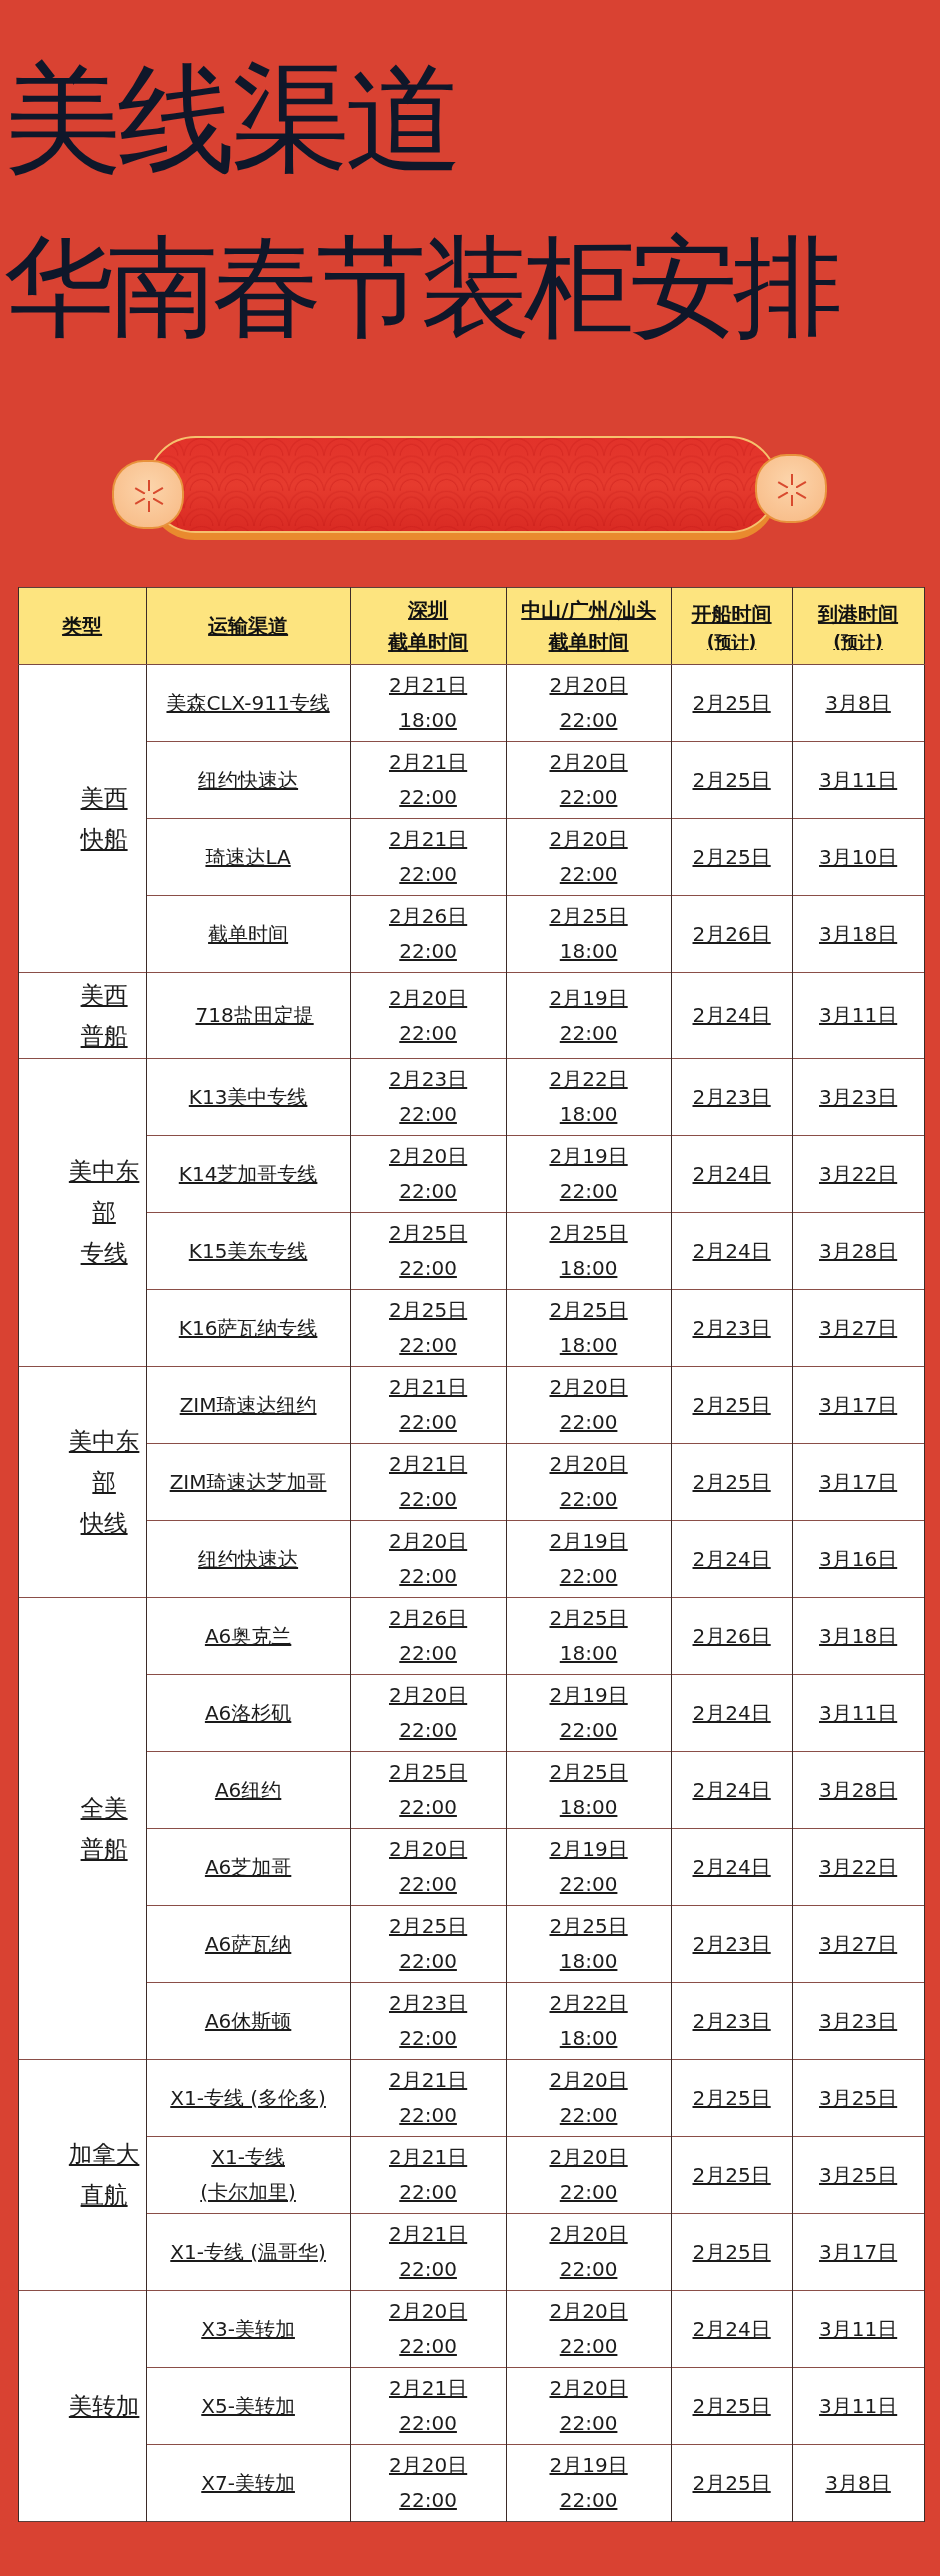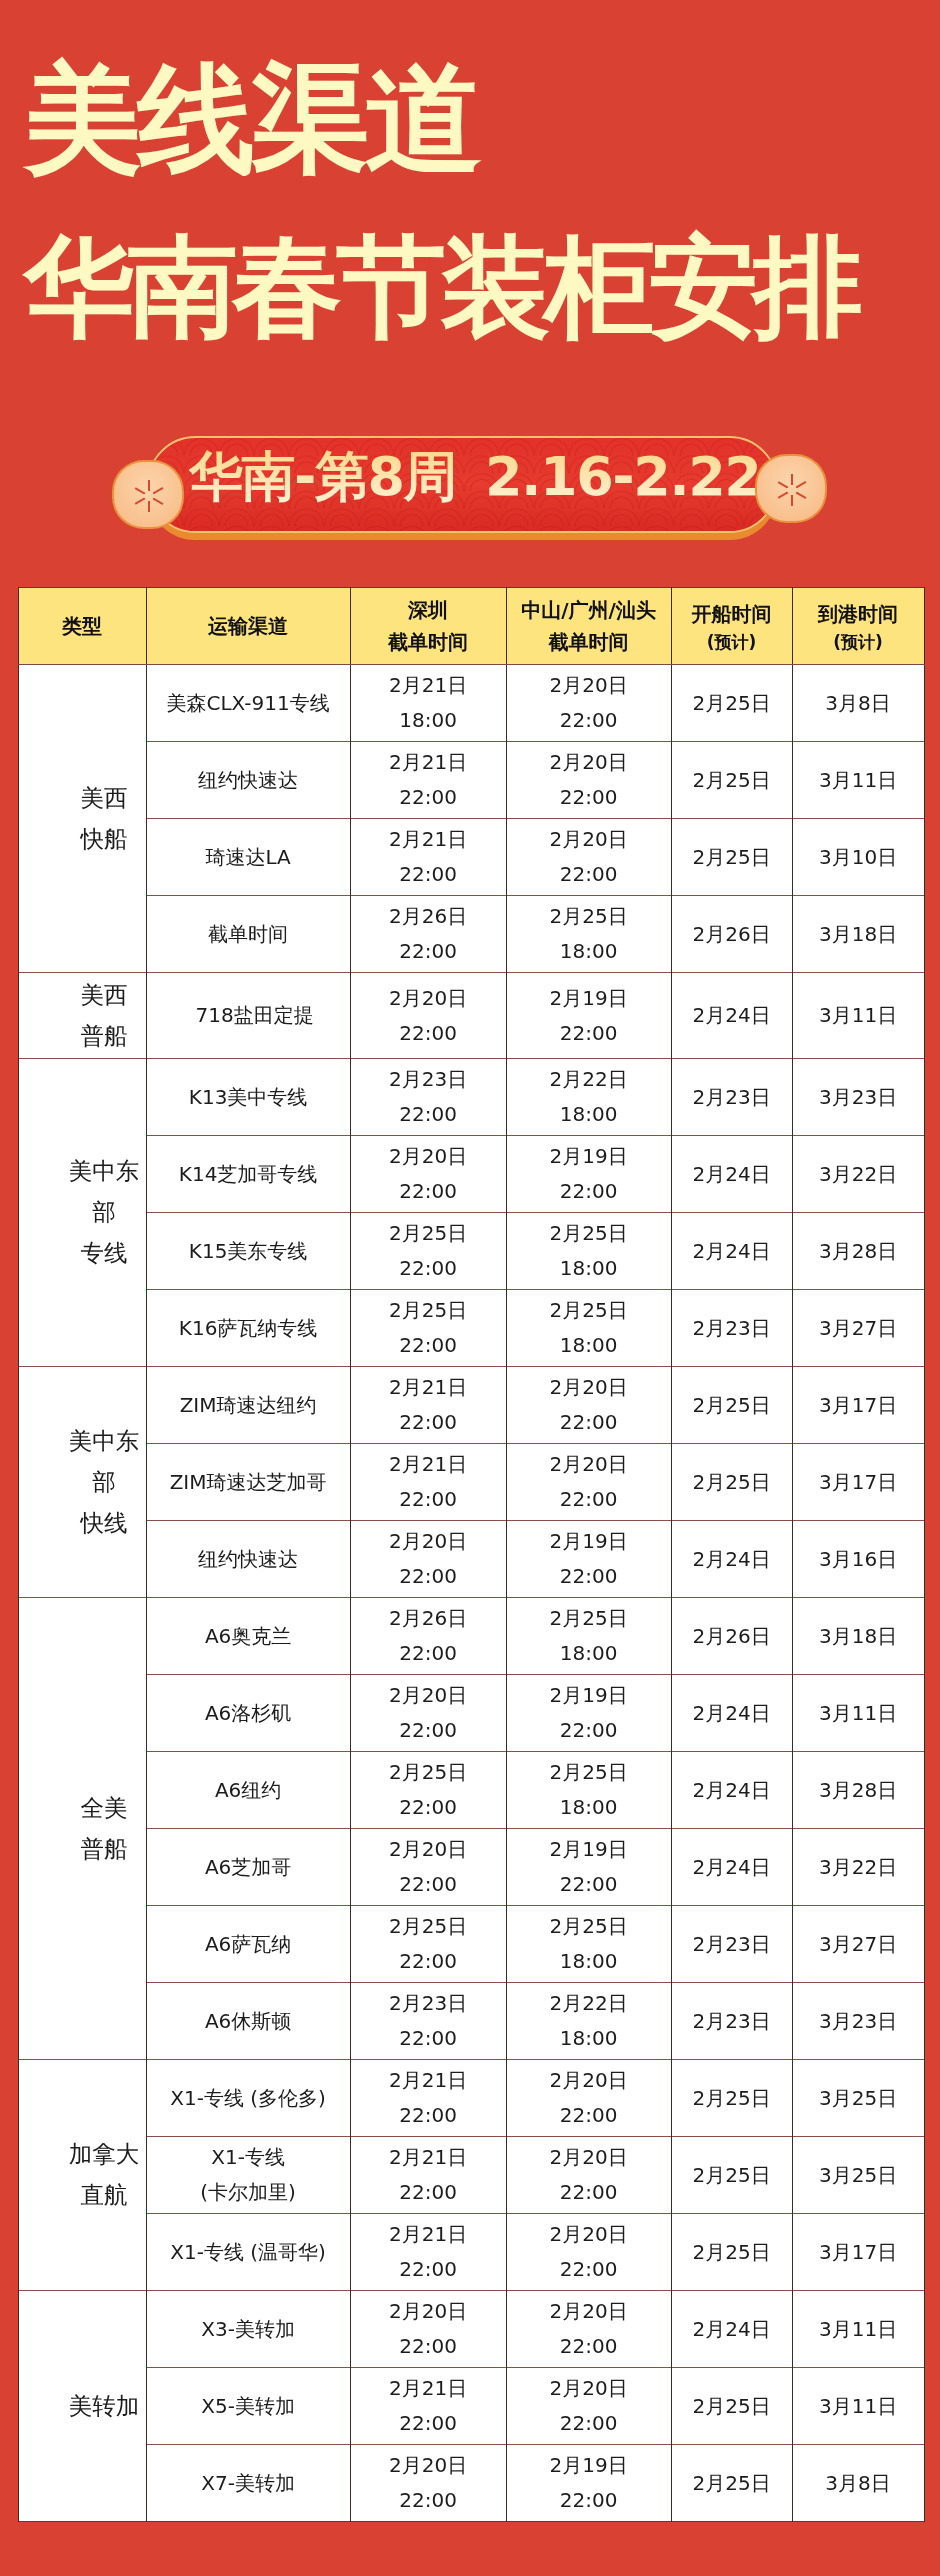--- a/index.html
+++ b/index.html
@@ -5,23 +5,23 @@
   * { margin: 0; padding: 0; box-sizing: border-box; }
   html, body { width: 941px; height: 2576px; overflow: hidden; }
   body {
     background: #d94232;
     font-family: "DejaVu Sans", "Liberation Sans", sans-serif;
     position: relative;
     color: #1a1a1a;
   }
   .title {
     position: absolute;
-    left: 24px;
-    color: #fef9c3;
-    font-weight: bold;
+    left: 4px;
+    color: #0f172a;
+    font-weight: normal;
     white-space: nowrap;
     line-height: 1;
   }
   .title-1 { top: 60px; font-size: 118px; letter-spacing: -4.4px; }
   .title-2 { top: 232px; font-size: 110px; letter-spacing: -5.9px; }
 
   
   .banner-wrap { position: absolute; left: 110px; top: 434px; width: 720px; height: 110px; }
   .banner-under {
     position: absolute; left: 38px; top: 11.8px; width: 629px; height: 94px;
@@ -62,21 +62,21 @@
   .flower-left { left: 1.5px; top: 26px; }
   .flower-right { left: 645px; top: 20px; }
   .flower .spoke {
     position: absolute; left: 34px; top: 18.4px; width: 2.2px; height: 32px;
     background: linear-gradient(180deg, #d84a2e 0 35%, transparent 35% 65%, #d84a2e 65% 100%);
   }
   .flower .spoke.s2 { transform: rotate(60deg); }
   .flower .spoke.s3 { transform: rotate(-60deg); }
 
   
-  .table-wrap { position: absolute; left: 17.6px; top: 587px; width: 905px; }
+  .table-wrap { position: absolute; left: 17.6px; top: 587px; width: 905px; text-decoration: underline; }
   table {
     border-collapse: collapse;
     width: 905px;
     table-layout: fixed;
     background: #ffffff;
     border: 1.5px solid #5b3e3a;
   }
   th, td {
     border-left: 0.7px solid #3d2b28;
     border-right: 0.7px solid #3d2b28;
@@ -111,23 +111,20 @@
 </style>
 </head>
 <body>
 
 <div class="title title-1">美线渠道</div>
 <div class="title title-2">华南春节装柜安排</div>
 
 <div class="banner-wrap">
   <div class="banner-under"></div>
   <div class="banner-pill"></div>
-  <div class="banner-text">
-    <span>华南-第8周</span><span class="gap"></span><span>2.16-2.22</span>
-  </div>
   <div class="flower flower-left">
     <span class="spoke"></span>
       <span class="spoke s2"></span>
       <span class="spoke s3"></span>
   </div>
   <div class="flower flower-right">
     <span class="spoke"></span>
       <span class="spoke s2"></span>
       <span class="spoke s3"></span>
   </div>

